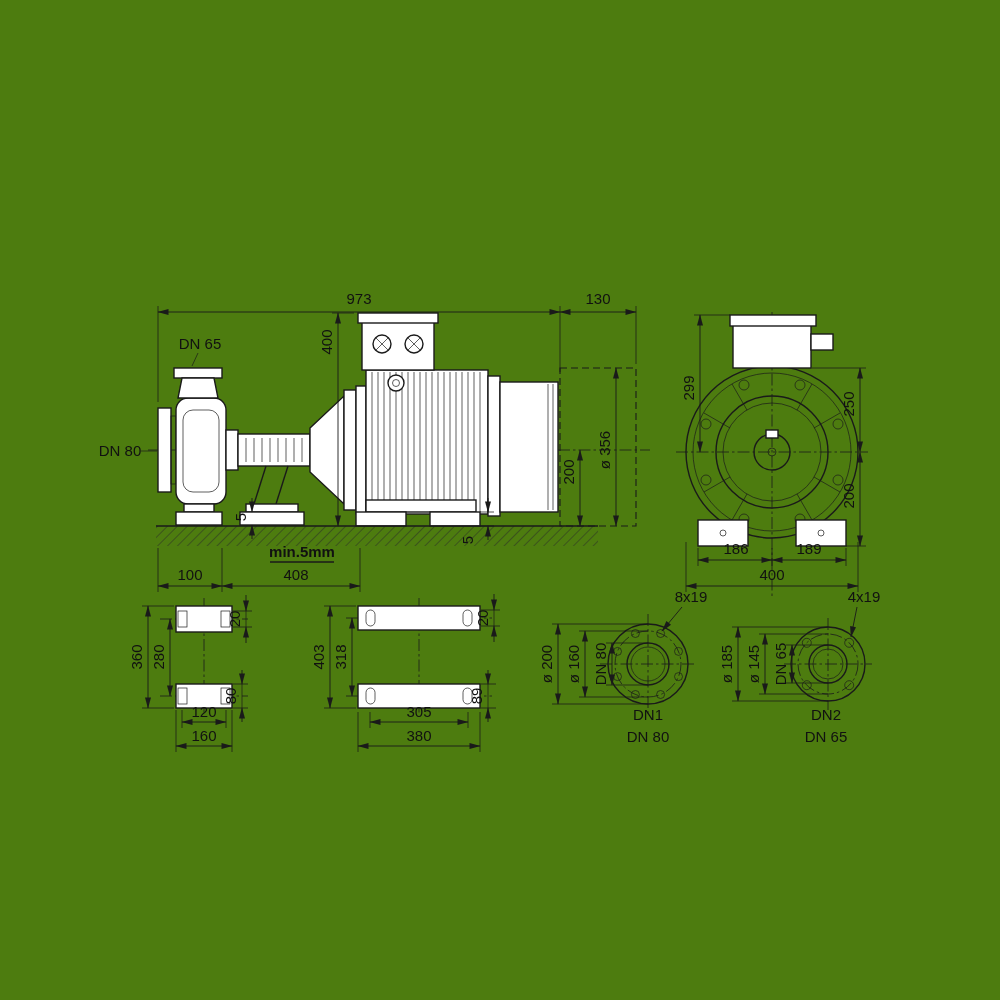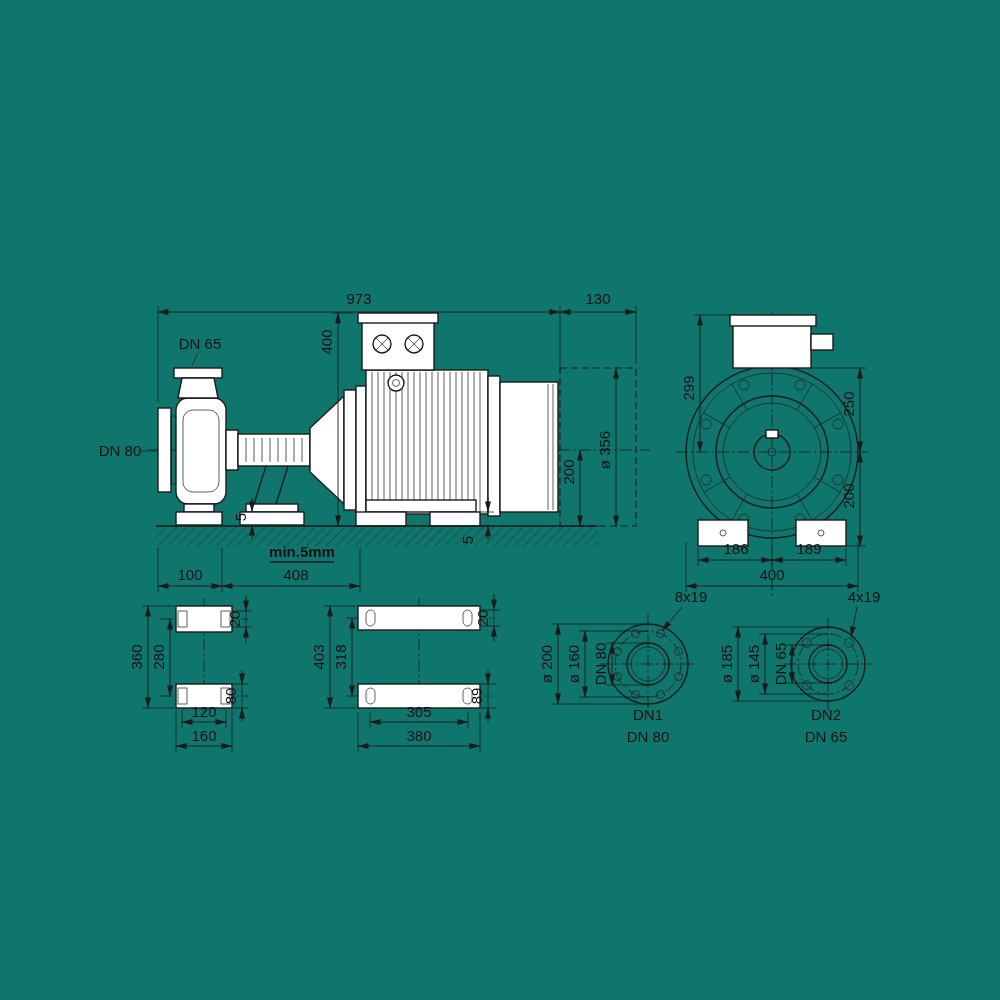--- a/index.html
+++ b/index.html
@@ -1,16 +1,16 @@
 <!DOCTYPE html>
 <html><head>
 <meta charset="utf-8">
 <style>
   html,body{margin:0;padding:0;background:#fff;}
-  #stage{width:1000px;height:1000px;background:#0f766e;position:relative;font-family:"Liberation Sans",sans-serif;}
+  #stage{width:1000px;height:1000px;background:#4d7c0f;position:relative;font-family:"Liberation Sans",sans-serif;}
   svg text{font-family:"Liberation Sans",sans-serif;font-size:15px;fill:#111;}
   .ln{stroke:#1a1a1a;stroke-width:1.4;fill:none;}
   .lnw{stroke:#1a1a1a;stroke-width:1.4;fill:#fff;}
   .thin{stroke:#1a1a1a;stroke-width:0.7;fill:none;}
   .dim{stroke:#1a1a1a;stroke-width:0.9;fill:none;}
   .ext{stroke:#1a1a1a;stroke-width:0.75;fill:none;}
   .cl{stroke:#1a1a1a;stroke-width:0.8;fill:none;stroke-dasharray:12 3 2.5 3;}
   .dash{stroke:#1a1a1a;stroke-width:1.1;fill:none;stroke-dasharray:7 4;}
   .bold{font-weight:bold;}
 </style>

